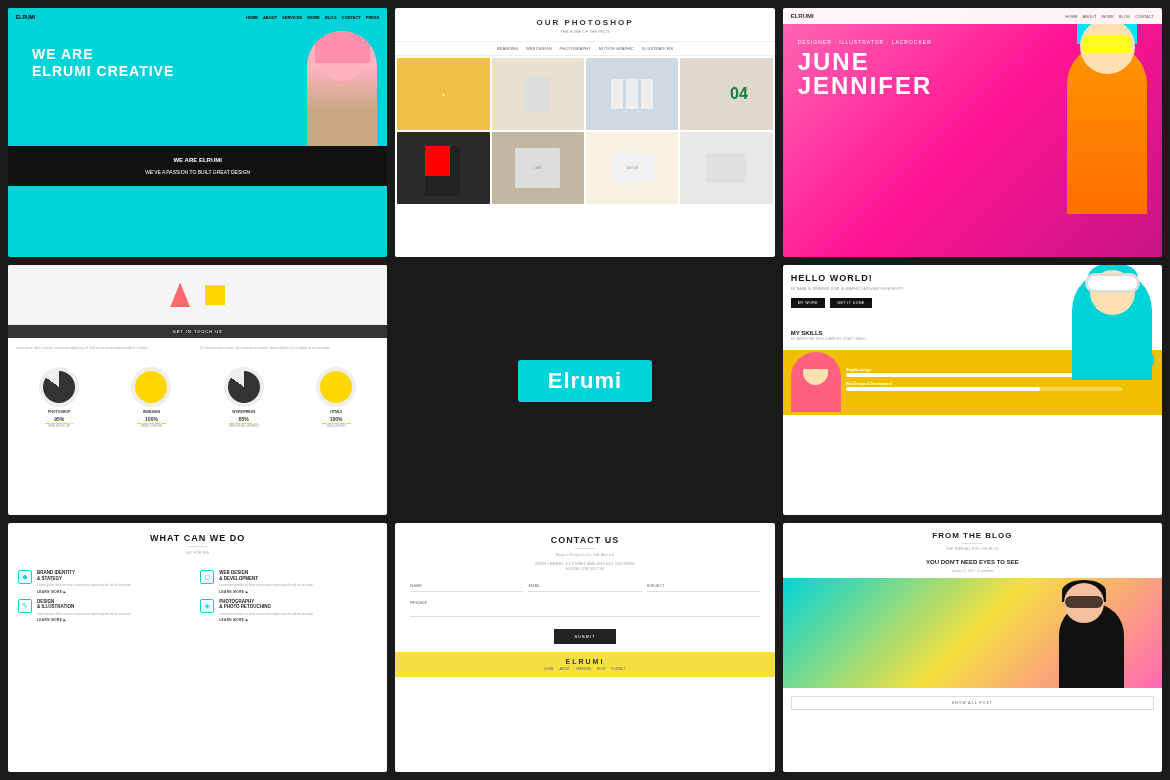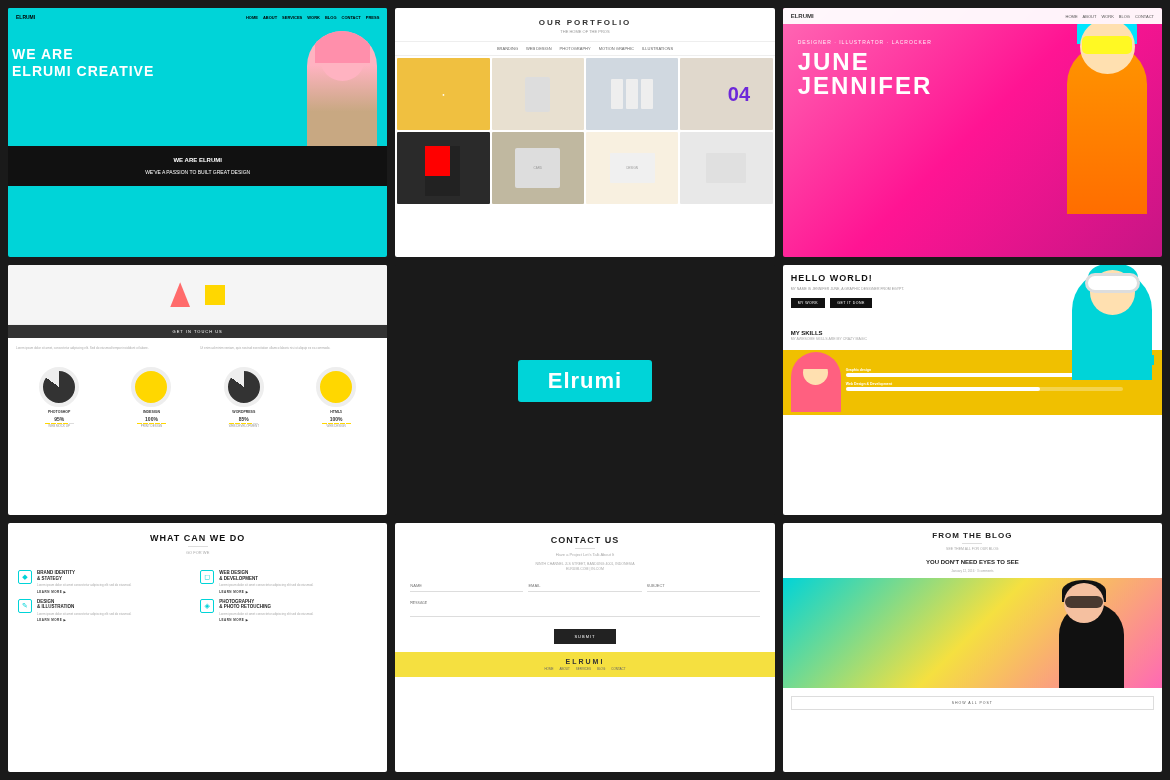--- a/index.html
+++ b/index.html
@@ -58,21 +58,21 @@
       background: #00d4d8;
       height: 120px;
       display: flex;
       align-items: center;
       justify-content: center;
       position: relative;
       overflow: hidden;
     }
     .thumb1-hero-text {
       position: absolute;
-      left: 4px;
+      left: 24px;
       top: 20px;
       color: #fff;
       font-weight: 900;
       font-size: 14px;
       line-height: 1.2;
       text-transform: uppercase;
       letter-spacing: 1px;
     }
     .thumb1-figure {
       position: absolute;
@@ -579,21 +579,21 @@
       </div>
     </div>
     <div class="thumb1-bottom">
       <div class="title">WE ARE ELRUMI</div>
       <div>WE'VE A PASSION TO BUILT GREAT DESIGN</div>
     </div>
   </div>
 
   <div class="grid-item thumb2">
     <div class="thumb2-header">
-      <div class="logo">OUR PORTFOLIO</div>
+      <div class="logo">OUR PHOTOSHOP</div>
       <div class="subtitle">THE HOME OF THE PROS</div>
     </div>
     <div class="thumb2-nav-bar">
       <span>BRANDING</span>
       <span>WEB DESIGN</span>
       <span>PHOTOGRAPHY</span>
       <span>MOTION GRAPHIC</span>
       <span>ILLUSTRATIONS</span>
     </div>
     <div class="thumb2-grid">
@@ -604,21 +604,21 @@
         <div style="width:25px;height:35px;background:#ddd;border-radius:2px;"></div>
       </div>
       <div class="thumb2-cell c3" style="display:flex;align-items:center;justify-content:center;">
         <div style="display:flex;gap:3px;">
           <div style="width:12px;height:30px;background:#eee;border-radius:1px;"></div>
           <div style="width:12px;height:30px;background:#eee;border-radius:1px;"></div>
           <div style="width:12px;height:30px;background:#eee;border-radius:1px;"></div>
         </div>
       </div>
       <div class="thumb2-cell c4" style="display:flex;align-items:center;justify-content:center;">
-        <div style="font-size:20px;font-weight:bold;color:#6d28d9;padding-left:25px;">04</div>
+        <div style="font-size:16px;font-weight:bold;color:#15803d;padding-left:25px;">04</div>
       </div>
       <div class="thumb2-cell c5" style="display:flex;align-items:center;justify-content:center;">
         <div style="width:40px;height:55px;position:relative;">
           <div style="position:absolute;width:35px;height:50px;background:#222;bottom:0;left:2px;"></div>
           <div style="position:absolute;width:25px;height:30px;background:#f00;top:5px;left:2px;"></div>
         </div>
       </div>
       <div class="thumb2-cell c6" style="display:flex;align-items:center;justify-content:center;">
         <div style="width:45px;height:40px;background:#ddd;border-radius:2px;display:flex;align-items:center;justify-content:center;font-size:3px;color:#999;">CARD</div>
       </div>

